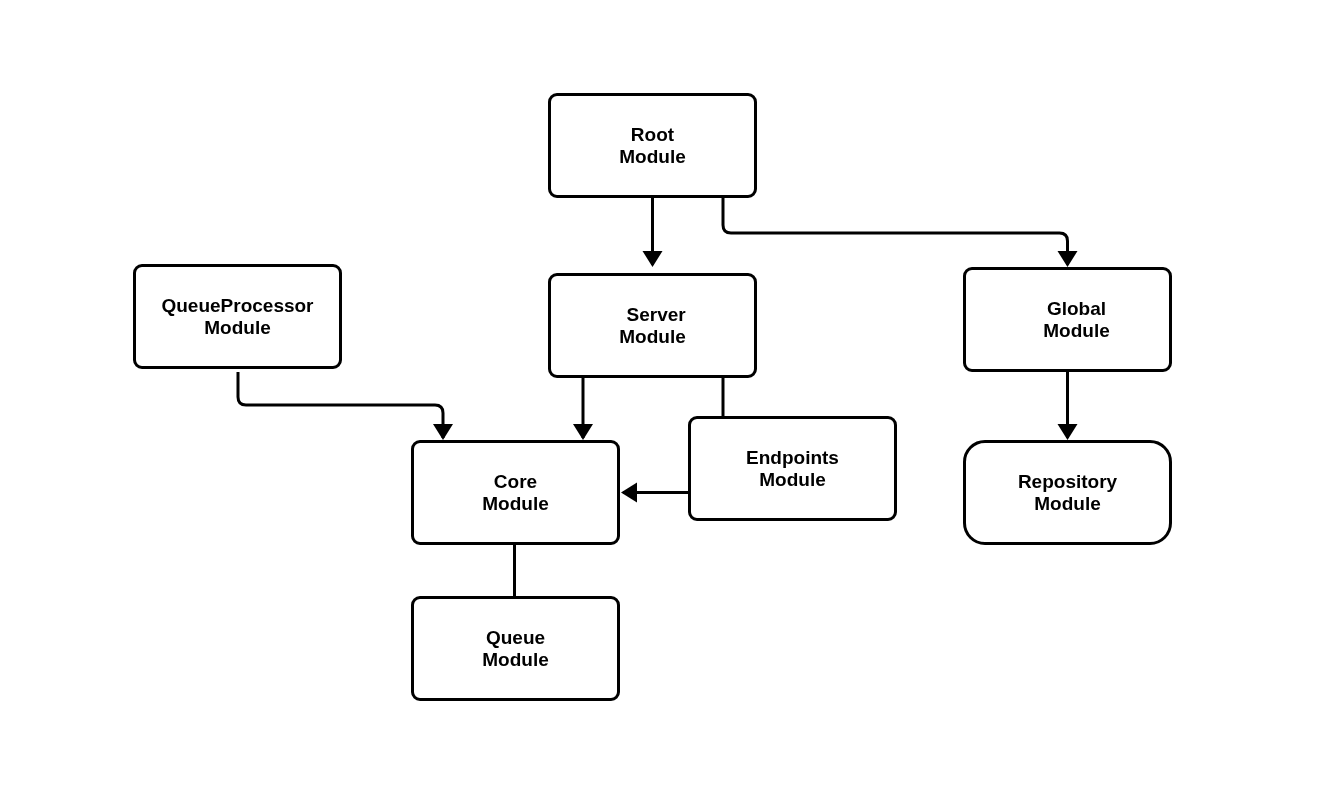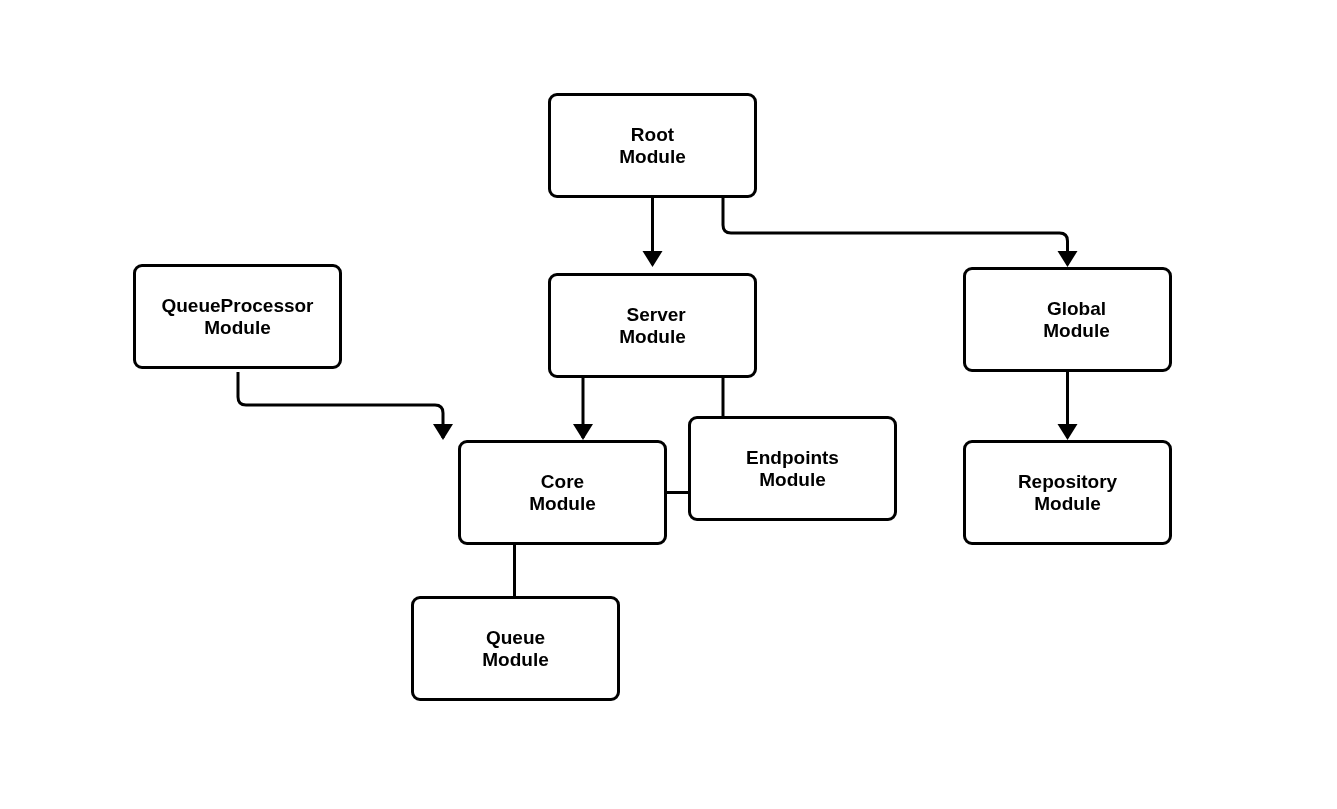--- a/index.html
+++ b/index.html
@@ -43,23 +43,23 @@
     font-weight: 700;
     font-size: 19px;
     line-height: 22px;
     color: #000000;
     white-space: pre-line;
   }
   .node-root          { left: 548px; top: 93px;  }
   .node-queueprocessor{ left: 133px; top: 264px; }
   .node-server        { left: 548px; top: 273px; text-align: right; }
   .node-global        { left: 963px; top: 267px; padding-left: 18px; }
-  .node-core          { left: 411px; top: 440px; margin-left: 47px; }
+  .node-core          { left: 411px; top: 440px; }
   .node-endpoints     { left: 688px; top: 416px; }
-  .node-repository    { left: 963px; top: 440px; }
+  .node-repository    { left: 963px; top: 440px; border-radius: 22px; }
   .node-queue         { left: 411px; top: 596px; }
 </style>
 </head>
 <body>
 
 <div class="canvas">
 
   <svg class="edges-layer" viewBox="0 0 1337 809" xmlns="http://www.w3.org/2000/svg">
     <defs>
       <marker id="arrowhead" markerUnits="userSpaceOnUse" markerWidth="16" markerHeight="22" viewBox="0 0 16 22" refX="14" refY="11" orient="auto">

